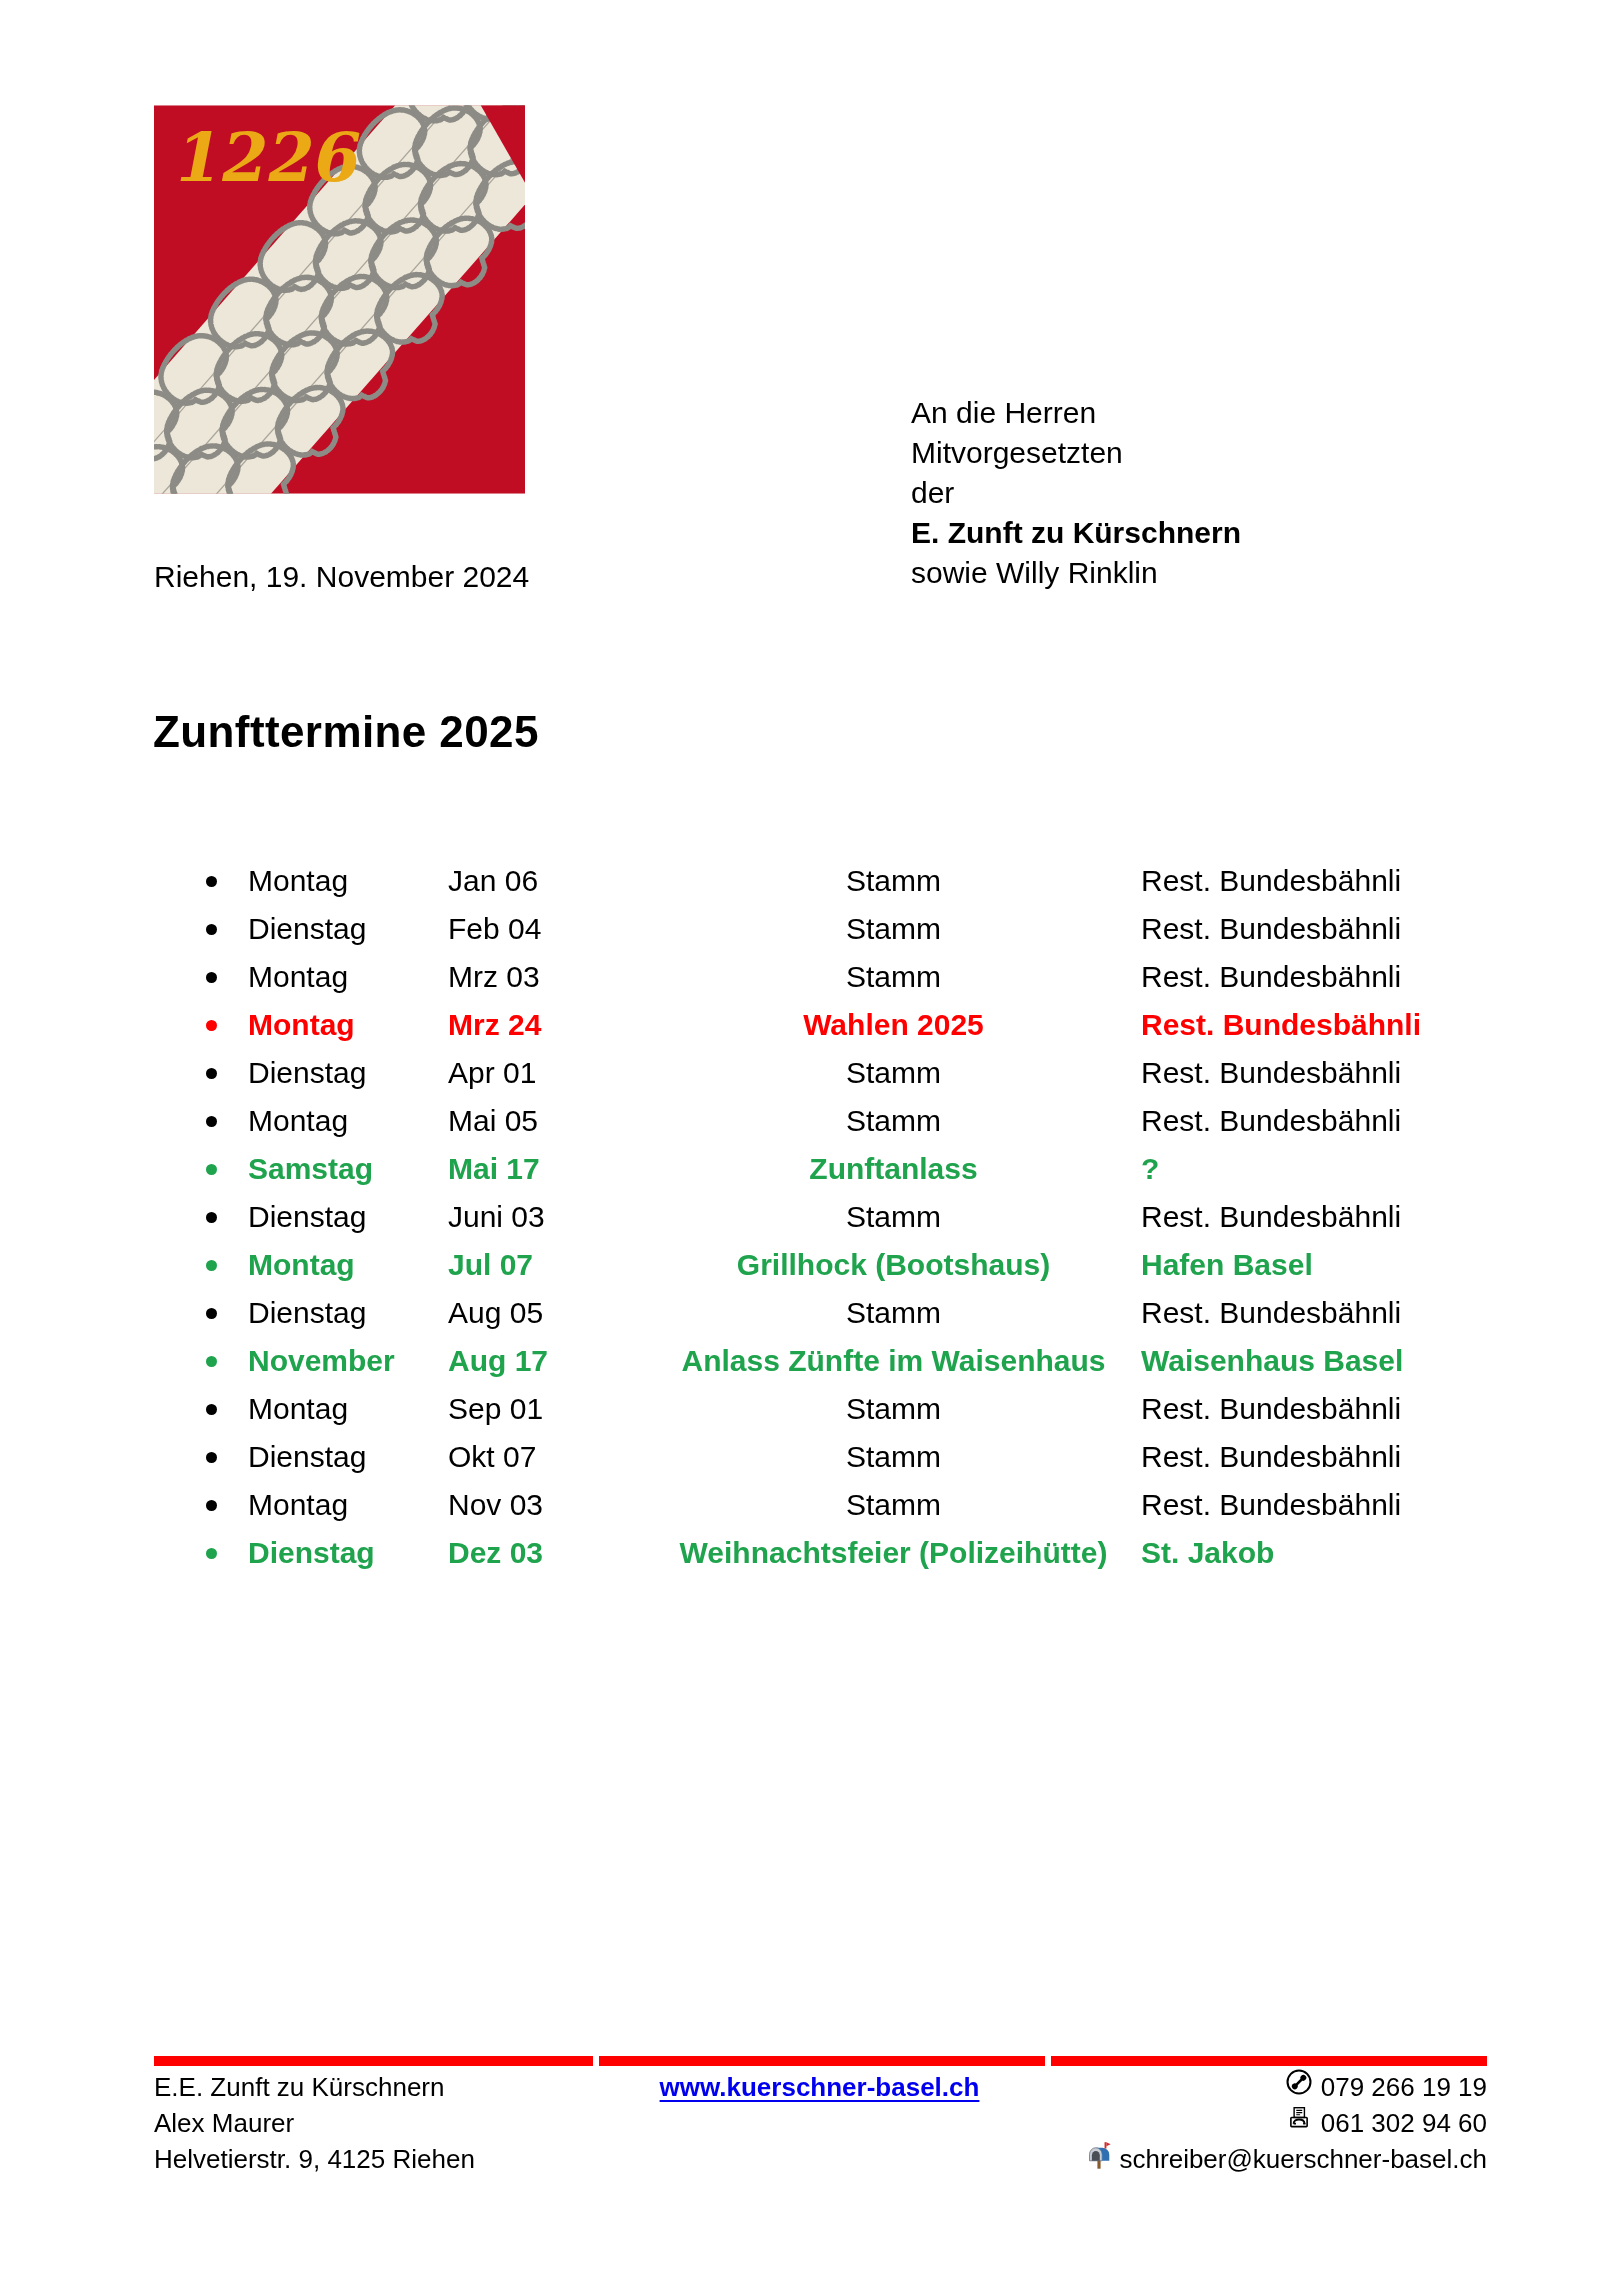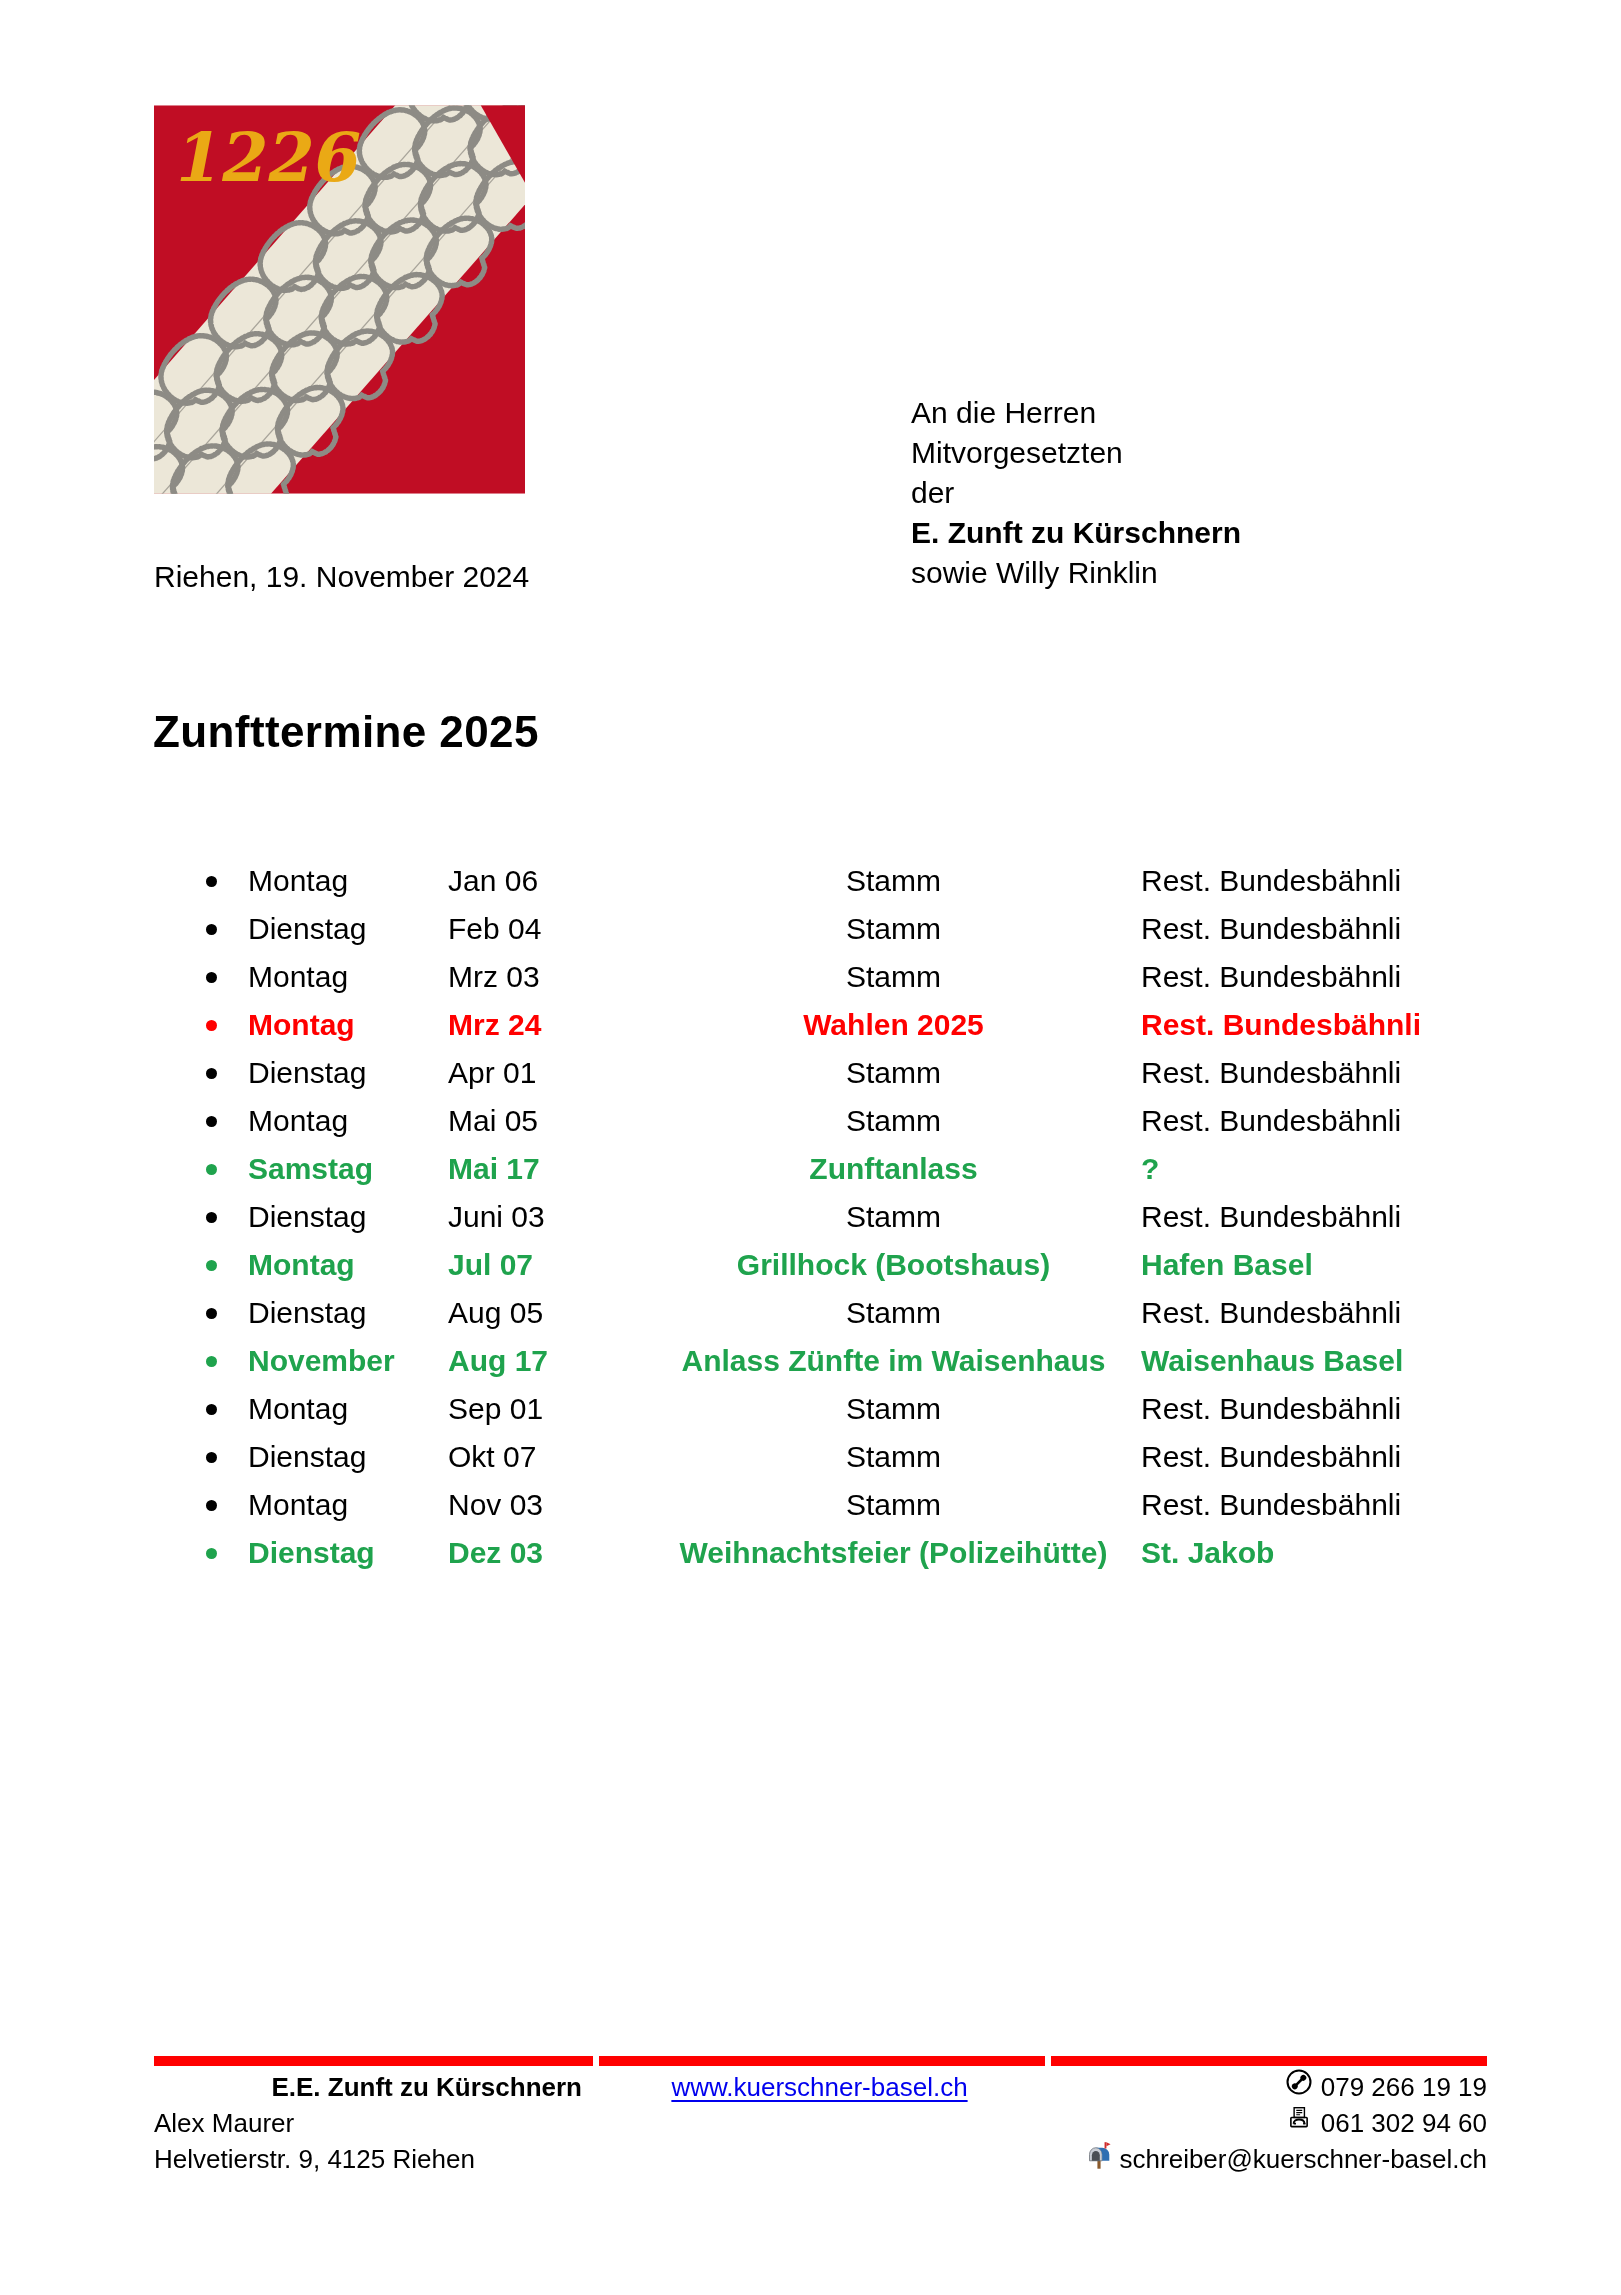--- a/index.html
+++ b/index.html
@@ -31,23 +31,23 @@
   .c-event{width:495px;text-align:center;}
   .c-loc{flex:1;}
 
   
   .footer-rule{position:absolute;left:154px;top:2056px;width:1333px;height:10.3px;background:var(--accent-red);}
   .footer-rule .gap{position:absolute;top:0;width:5.5px;height:10.3px;background:#fff;}
   .footer-rule .g1{left:439px;}
   .footer-rule .g2{left:891px;}
   .f-col{position:absolute;top:2069px;font-size:26px;line-height:36px;}
   .f-left{left:154px;width:428px;}
-  .f-left .org{font-weight:700;text-align:right;}
+  .f-left .org{font-weight:400;}
   .f-center{left:594px;width:451px;text-align:center;}
-  .f-center a{color:var(--link-blue);font-weight:400;text-decoration:underline;text-decoration-thickness:2px;text-underline-offset:4px;text-align:center;}
+  .f-center a{color:var(--link-blue);font-weight:700;text-decoration:underline;text-decoration-thickness:2px;text-underline-offset:4px;text-align:center;}
   .f-right{left:990px;width:497px;}
   .f-line{display:flex;align-items:flex-start;justify-content:flex-end;gap:9px;height:36px;}
   .f-line svg{flex:0 0 auto;}
 </style>
 </head>
 <body>
 
 <div class="page">
 
   <div class="crest">

